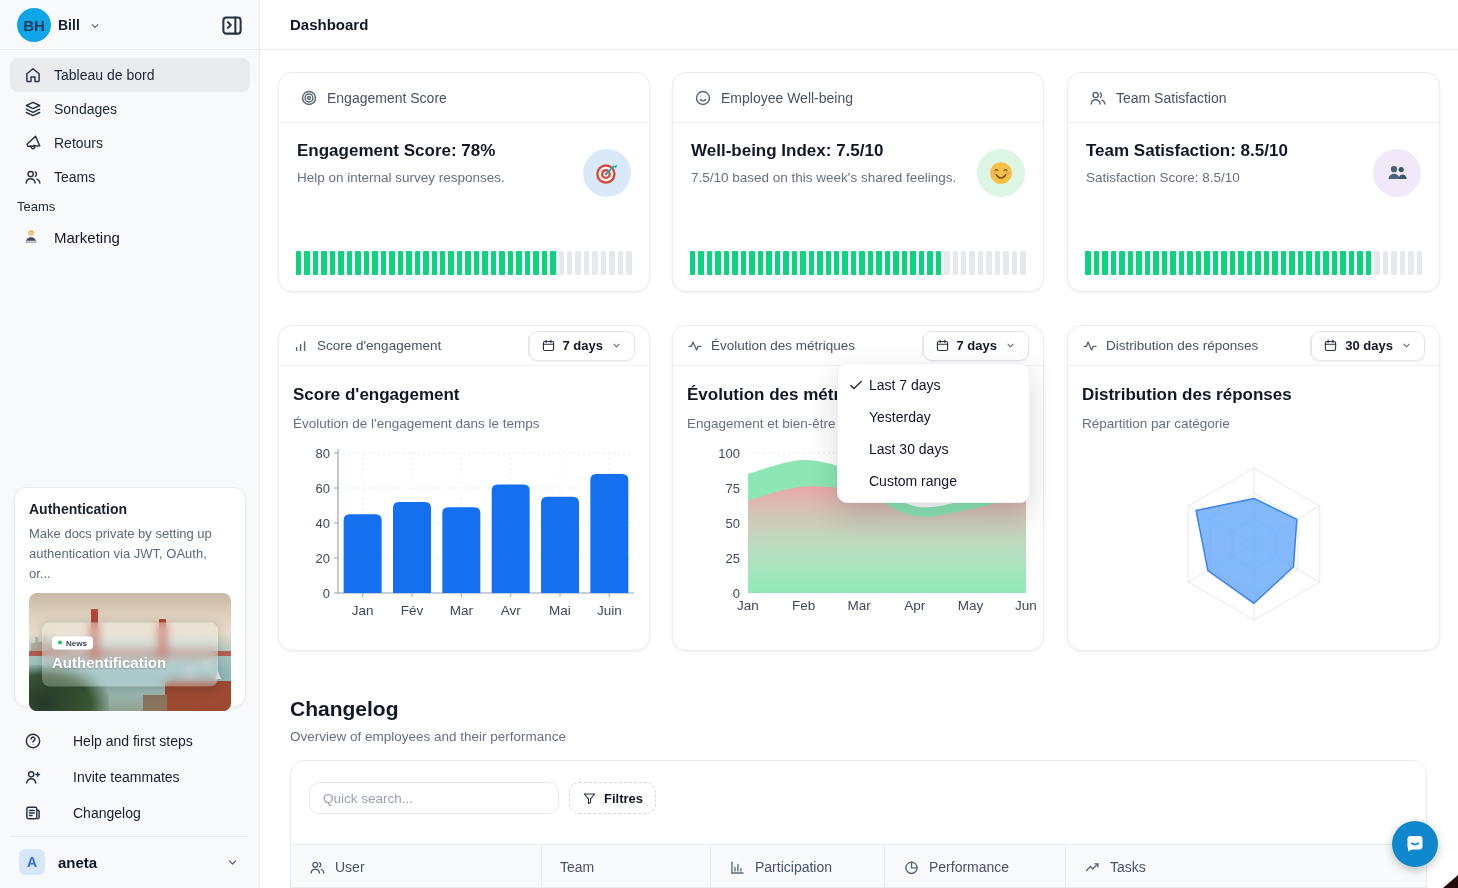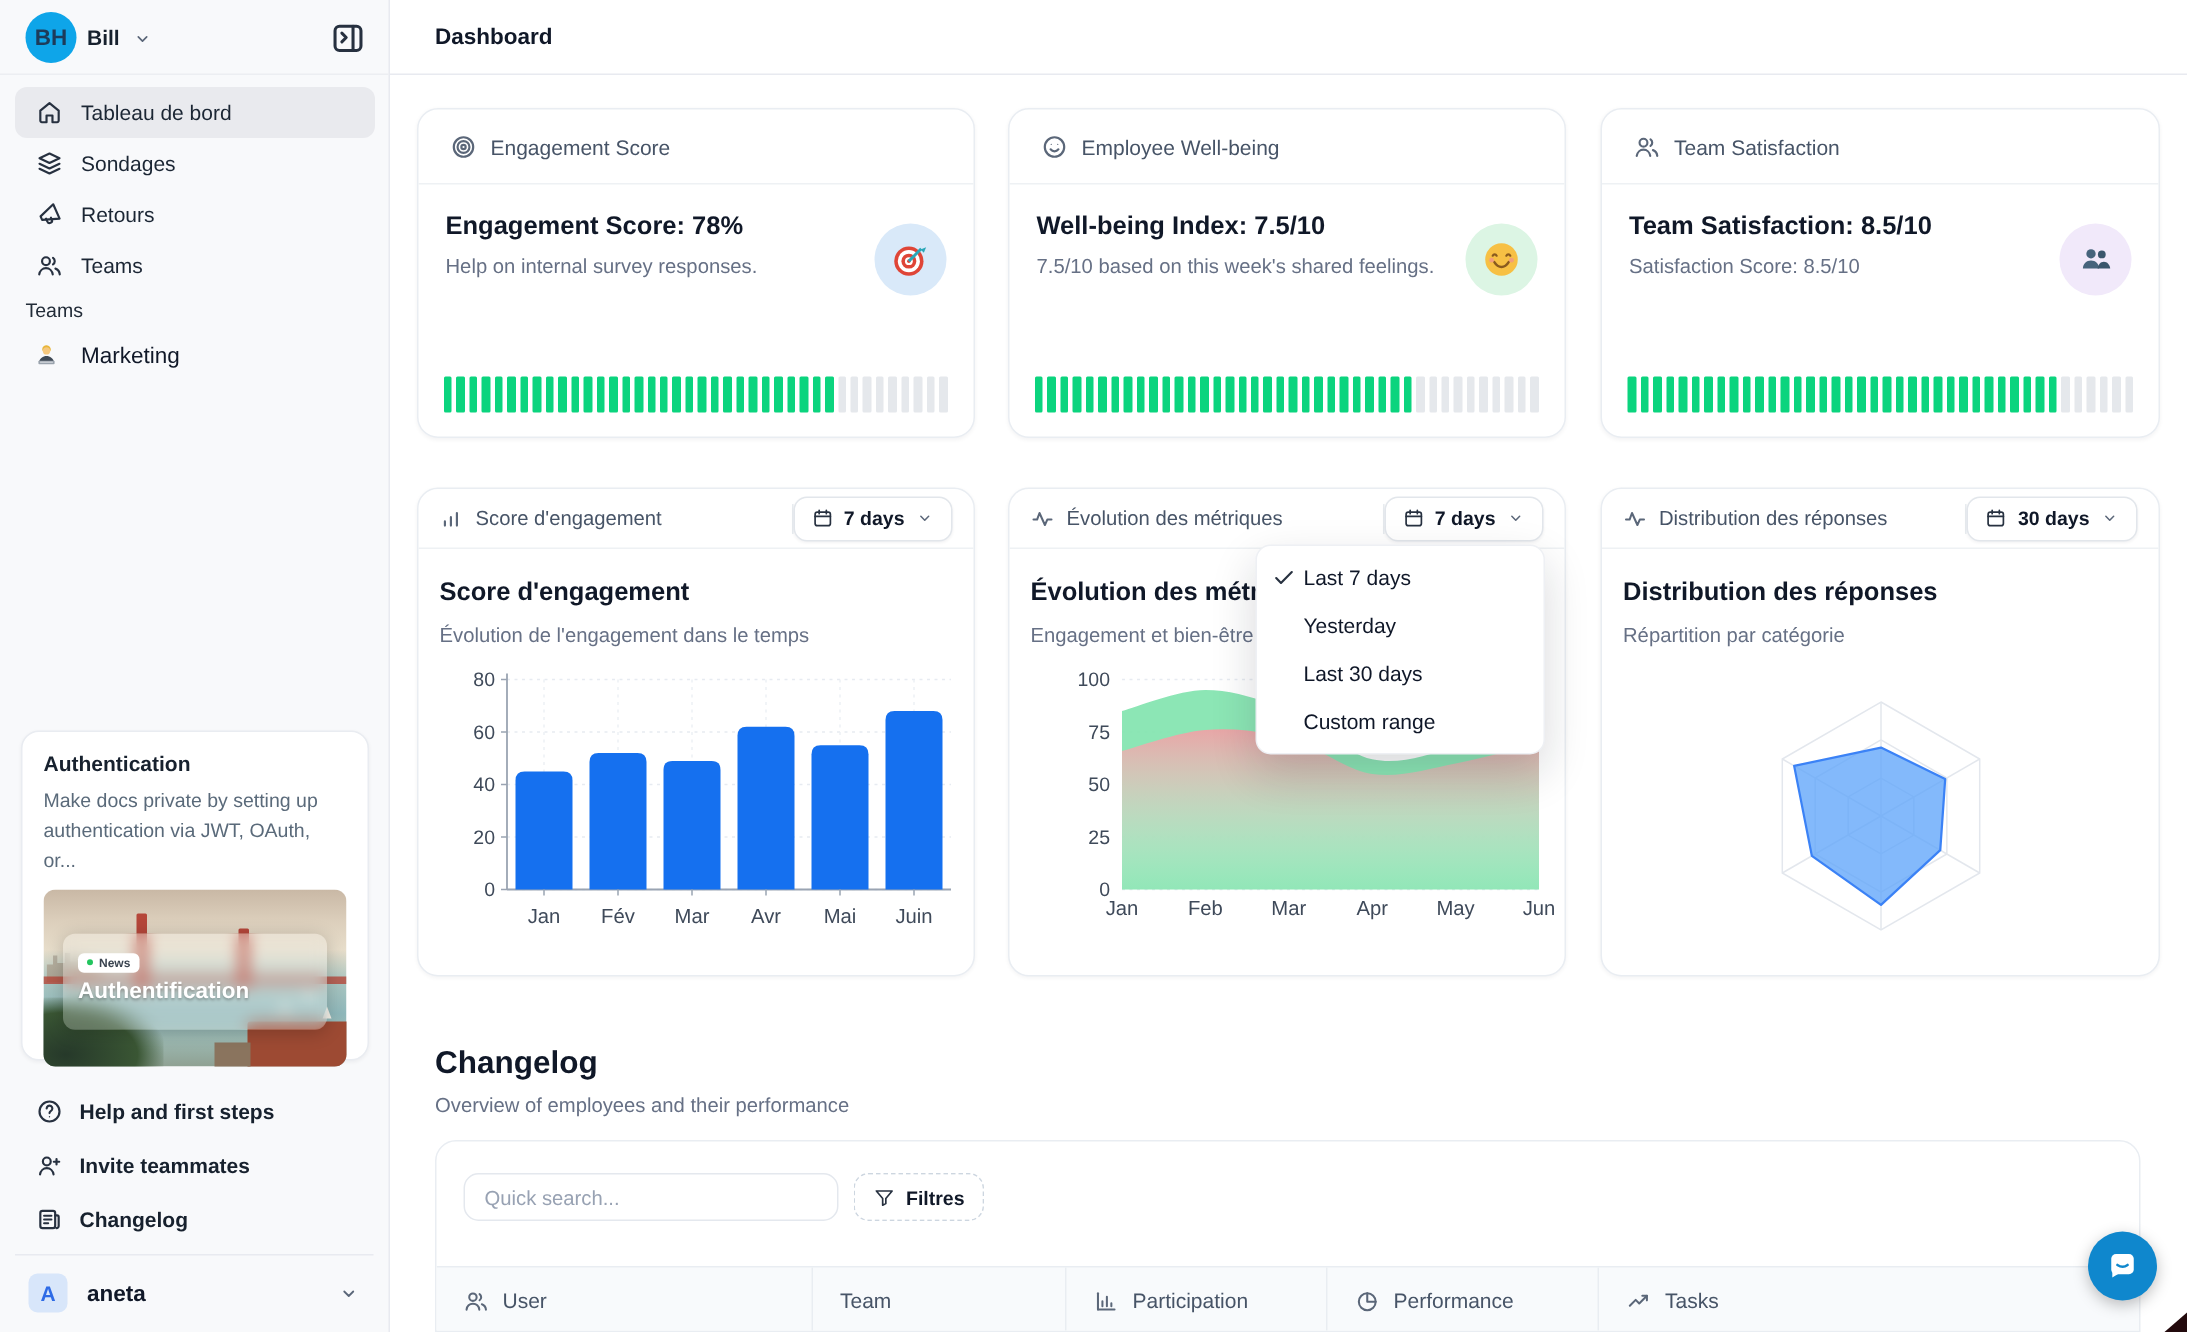--- a/index.html
+++ b/index.html
@@ -33,21 +33,21 @@
   .pi-city{position:absolute;left:2px;top:42px;width:36px;height:20px;background:linear-gradient(180deg,#b9b3a4,#a8a291);clip-path:polygon(0 100%,0 40%,12% 40%,12% 10%,20% 10%,20% 35%,34% 35%,34% 0,44% 0,44% 30%,60% 30%,60% 15%,70% 15%,70% 40%,100% 40%,100% 100%)}
   .pi-foliage{position:absolute;left:-16px;bottom:-10px;width:96px;height:56px;background:radial-gradient(ellipse at 32% 68%,#26392a 0%,#3a5634 52%,rgba(58,86,52,0) 74%)}
   .pi-brick{position:absolute;right:-6px;bottom:-4px;width:72px;height:34px;background:#9d4a33;border-radius:2px}
   .pi-brick2{position:absolute;right:64px;bottom:-2px;width:24px;height:18px;background:#8a745e}
   .pi-sail{position:absolute;width:0;height:0;border-left:3px solid transparent;border-right:3px solid transparent;border-bottom:8px solid #f5f1e8}
   .pi-overlay{position:absolute;left:50%;top:50%;transform:translate(-50%,-46%);width:176px;height:64px;border-radius:8px;background:rgba(255,255,255,.24);backdrop-filter:blur(5px);box-shadow:0 2px 12px rgba(0,0,0,.2);padding:8px 10px}
   .news-pill{display:inline-flex;align-items:center;gap:4px;background:#fff;border-radius:4px;font-size:8px;font-weight:700;color:#3a4450;padding:2px 6px}
   .news-dot{width:4px;height:4px;border-radius:50%;background:#22c55e;display:inline-block}
   .overlay-title{margin-top:4px;font-size:15px;font-weight:700;color:#fff;text-shadow:0 1px 2px rgba(0,0,0,.28)}
 
-  .sb-footer-item{position:absolute;left:10px;width:240px;height:34px;display:flex;align-items:center;gap:11px;padding:0 14px;font-size:14px;font-weight:700;color:#17212e;cursor:pointer}
+  .sb-footer-item{position:absolute;left:10px;width:240px;height:34px;display:flex;align-items:center;gap:31px;padding:0 14px;font-size:14px;font-weight:400;color:#17212e;cursor:pointer}
   .sb-divider{position:absolute;left:10px;right:10px;top:836px;height:1px;background:#e8eaf0}
   .workspace{position:absolute;left:10px;right:10px;top:844px;height:36px;display:flex;align-items:center;padding:0 9px;gap:13px;cursor:pointer}
   .ws-avatar{width:26px;height:26px;border-radius:6px;background:#d8e6fa;color:#2e6be6;font-weight:700;font-size:14px;display:flex;align-items:center;justify-content:center}
   .ws-name{font-size:15px;font-weight:700;color:#101828}
   .ws-chevron{margin-left:auto;color:#667085}
 
   
   .topbar{position:absolute;left:260px;top:0;width:1198px;height:50px;background:#fff;border-bottom:1px solid #e8eaf0}
   .topbar-title{position:absolute;left:30px;top:16px;font-size:15px;font-weight:600;color:#101828}
 

